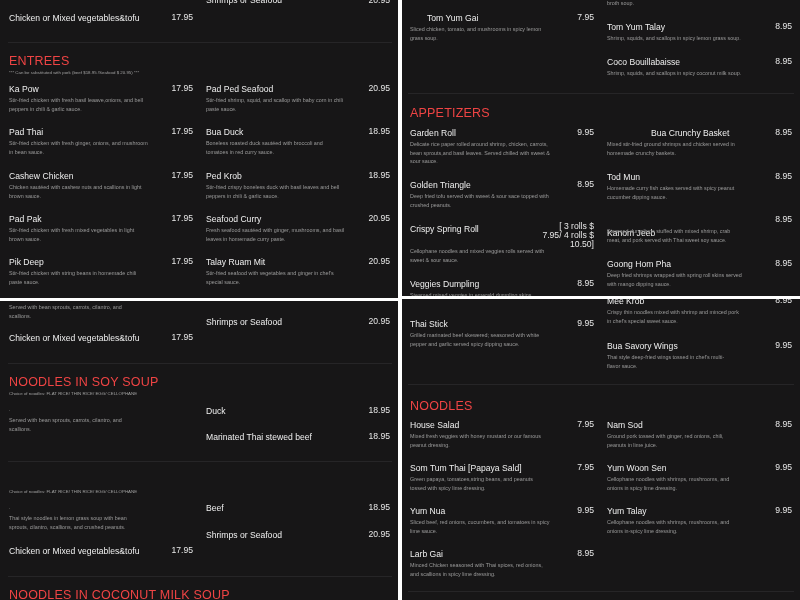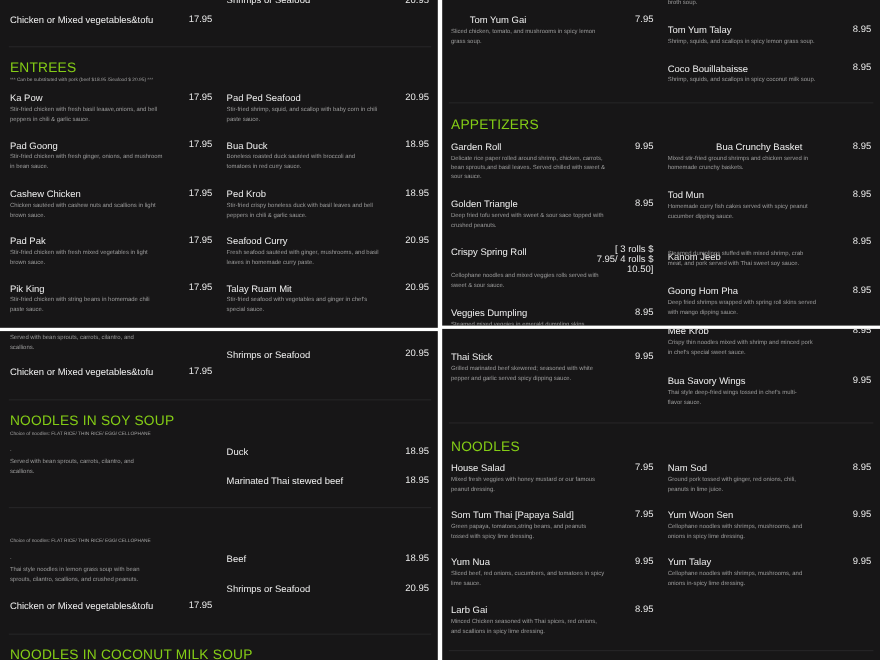--- a/index.html
+++ b/index.html
@@ -7,21 +7,21 @@
          font-family:"Liberation Sans", "DejaVu Sans", sans-serif; }
   .tile { position:absolute; background:#171617; overflow:hidden; }
   .t-tl { left:0; top:0; width:398px; height:298px; }
   .t-tr { left:402px; top:0; width:398px; height:296px; }
   .t-bl { left:0; top:301px; width:398px; height:299px; }
   .t-br { left:402px; top:299px; width:398px; height:301px; }
   .abs { position:absolute; }
   .name { color:#efefef; font-size:8.6px; white-space:nowrap; }
   .price { color:#e8e8e8; font-size:8.6px; text-align:right; width:40px; }
   .desc { color:#9b9b9b; font-size:5.4px; line-height:8.6px; width:140px; }
-  .head { color:#84cc16; font-size:12.5px; letter-spacing:0.2px; white-space:nowrap; }
+  .head { color:#ef4444; font-size:12.5px; letter-spacing:0.2px; white-space:nowrap; }
   .note { color:#a0a0a0; font-size:4.4px; white-space:nowrap; }
   .rule { position:absolute; height:1px; background:#262527; }
   .multi { color:#e8e8e8; font-size:8.6px; text-align:right; line-height:9px; width:60px; }
 </style>
 </head>
 <body>
 
 <div class="tile t-tl">
   <div class="abs name" style="left:206px;top:-5px;">Shrimps or Seafood</div>
   <div class="abs price" style="left:350px;top:-5px;">20.95</div>
@@ -30,33 +30,33 @@
   <div class="rule" style="left:8px;top:42px;width:384px;"></div>
 
   <div class="abs head" style="left:9px;top:54px;">ENTREES</div>
   <div class="abs note" style="left:9px;top:70px;">*** Can be substituted with pork (beef $18.95 /Seafood $ 20.95) ***</div>
 
   <div>
     <div class="abs name" style="left:9px;top:84px;">Ka Pow</div>
     <div class="abs price" style="left:153px;top:83px;">17.95</div>
     <div class="abs desc" style="left:9px;top:96px;">Stir-fried chicken with fresh basil leaave,onions, and bell peppers in chili &amp; garlic sauce.</div>
 
-    <div class="abs name" style="left:9px;top:127px;">Pad Goong</div>
+    <div class="abs name" style="left:9px;top:127px;">Pad Thai</div>
     <div class="abs price" style="left:153px;top:126px;">17.95</div>
     <div class="abs desc" style="left:9px;top:139px;">Stir-fried chicken with fresh ginger, onions, and mushroom in bean sauce.</div>
 
     <div class="abs name" style="left:9px;top:171px;">Cashew Chicken</div>
     <div class="abs price" style="left:153px;top:170px;">17.95</div>
     <div class="abs desc" style="left:9px;top:183px;">Chicken sautéed with cashew nuts and scallions in light brown sauce.</div>
 
     <div class="abs name" style="left:9px;top:214px;">Pad Pak</div>
     <div class="abs price" style="left:153px;top:213px;">17.95</div>
     <div class="abs desc" style="left:9px;top:226px;">Stir-fried chicken with fresh mixed vegetables in light brown sauce.</div>
 
-    <div class="abs name" style="left:9px;top:257px;">Pik King</div>
+    <div class="abs name" style="left:9px;top:257px;">Pik Deep</div>
     <div class="abs price" style="left:153px;top:256px;">17.95</div>
     <div class="abs desc" style="left:9px;top:269px;">Stir-fried chicken with string beans in homemade chili paste sauce.</div>
   </div>
 
   <div>
     <div class="abs name" style="left:206px;top:84px;">Pad Ped Seafood</div>
     <div class="abs price" style="left:350px;top:83px;">20.95</div>
     <div class="abs desc" style="left:206px;top:96px;">Stir-fried shrimp, squid, and scallop with baby corn in chili paste sauce.</div>
 
     <div class="abs name" style="left:206px;top:127px;">Bua Duck</div>

